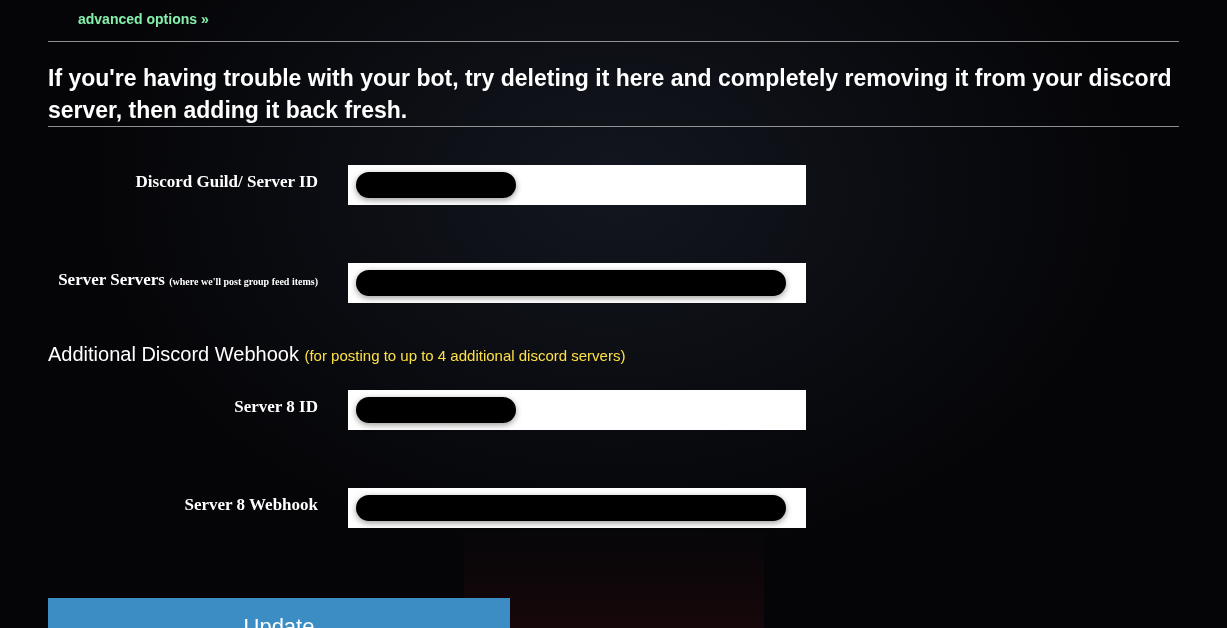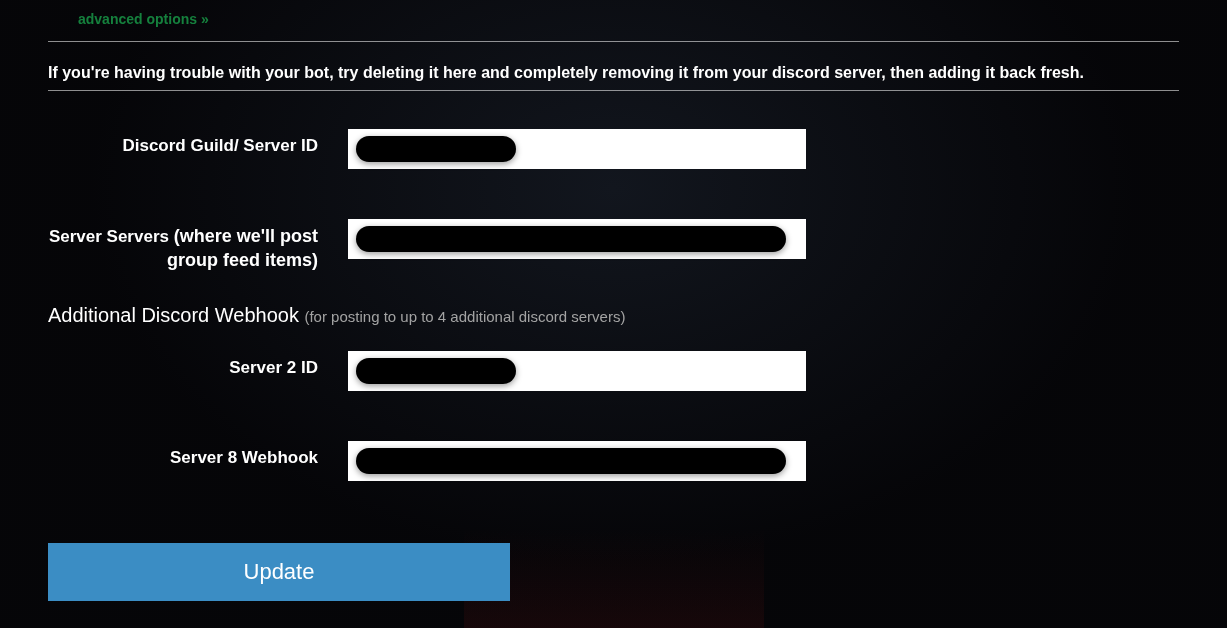--- a/index.html
+++ b/index.html
@@ -27,58 +27,59 @@
       background: linear-gradient(to top, rgba(120,20,20,0.15), transparent);
       z-index: 0;
     }
     .container {
       position: relative;
       z-index: 1;
       padding: 0 48px;
       padding-top: 10px;
     }
     .advanced-link {
-      color: #15803d;
+      color: #86efac;
       font-size: 14px;
       font-weight: 600;
       text-decoration: none;
       cursor: pointer;
       padding-left: 30px;
       display: inline-block;
       margin-bottom: 14px;
     }
     .divider {
       border: none;
       border-top: 1px solid rgba(255,255,255,0.55);
       margin: 0 0 20px 0;
     }
     .help-text {
-      font-size: 16px;
+      font-size: 23px;
       font-weight: 600;
-      margin-bottom: 6px;
+      margin-bottom: 0;
       line-height: 1.4;
     }
     .form-row {
       display: flex;
       align-items: flex-start;
-      margin-bottom: 32px;
+      margin-bottom: 40px;
       padding-top: 18px;
+      font-family: Liberation Serif, serif;
     }
     .form-label {
       width: 300px;
       text-align: right;
       padding-right: 30px;
       font-size: 17px;
       font-weight: 700;
       color: #ffffff;
       padding-top: 6px;
       line-height: 1.3;
     }
     .form-label .sublabel {
-      font-size: 18px;
+      font-size: 10px;
       font-weight: 600;
     }
     .form-input-wrap {
       width: 458px;
       background: #ffffff;
       padding: 6px 8px;
       display: flex;
       align-items: center;
       min-height: 40px;
     }
@@ -95,21 +96,21 @@
       width: 430px;
     }
     .section-title {
       font-size: 20px;
       font-weight: 400;
       margin-top: 12px;
       margin-bottom: 6px;
     }
     .section-hint {
       font-size: 15px;
-      color: #a3a3a3;
+      color: #fde047;
       font-weight: 400;
     }
     .update-btn {
       width: 462px;
       height: 58px;
       background: #3b8dc4;
       color: #ffffff;
       border: none;
       font-size: 22px;
       font-weight: 400;
@@ -147,21 +148,21 @@
     <div class="form-input-wrap">
       <div class="redacted long"></div>
     </div>
   </div>
 
   <div class="section-title">
     <span>Additional Discord Webhook </span><span class="section-hint">(for posting to up to 4 additional discord servers)</span>
   </div>
 
   <div class="form-row">
-    <div class="form-label">Server 2 ID</div>
+    <div class="form-label">Server 8 ID</div>
     <div class="form-input-wrap">
       <div class="redacted short"></div>
     </div>
   </div>
 
   <div class="form-row">
     <div class="form-label">Server 8 Webhook</div>
     <div class="form-input-wrap">
       <div class="redacted long"></div>
     </div>

